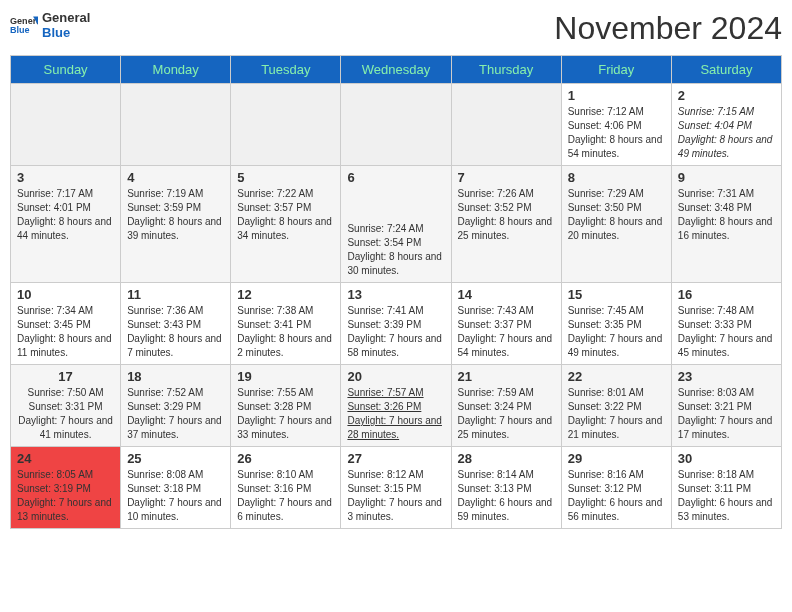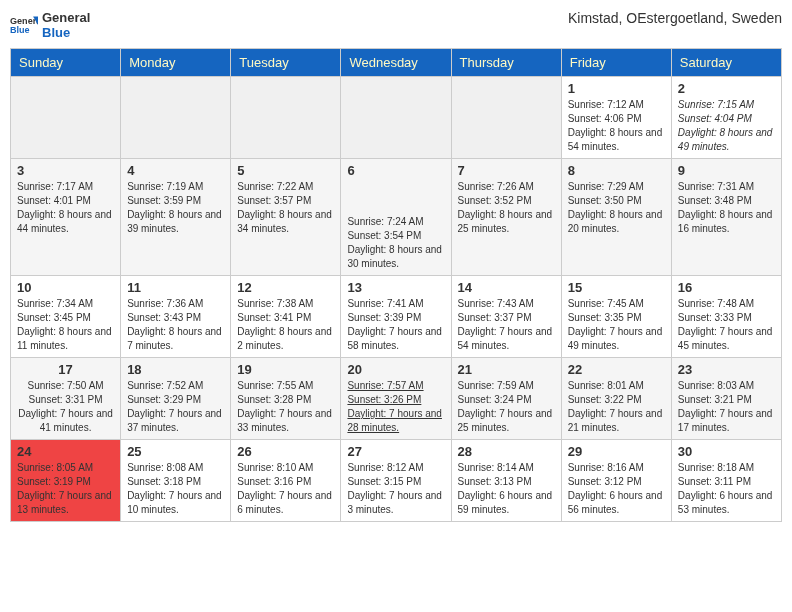--- a/index.html
+++ b/index.html
@@ -36,22 +36,22 @@
     .location {
       font-size: 14px;
       color: #333;
     }
     .calendar {
       width: 100%;
       border-collapse: collapse;
     }
     .calendar th {
       background: #1565c0;
-      color: #fef9c3;
-      text-align: left;
+      color: #86efac;
+      text-align: center;
       padding: 6px 8px;
       font-size: 13px;
       font-weight: normal;
       border: 1px solid #ccc;
     }
     .calendar td {
       border: 1px solid #ccc;
       padding: 4px 6px;
       vertical-align: top;
       width: calc(100% / 7);
@@ -88,21 +88,21 @@
       <text x="0" y="18" font-size="13" font-weight="bold" fill="#333">General</text>
       <text x="0" y="32" font-size="13" font-weight="bold" fill="#1565c0">Blue</text>
       <polygon points="33,8 40,8 40,20" fill="#1565c0"></polygon>
     </svg>
     <div>
       <div style="font-size:13px;font-weight:bold;color:#333;">General</div>
       <div style="font-size:13px;font-weight:bold;color:#1565c0;">Blue</div>
     </div>
   </div>
   <div class="title-block">
-    <div class="location">Kimstad, OEstergoetland, Sweden</div>
+    <div class="month-title">November 2024</div>
   </div>
 </div>
 
 <table class="calendar">
   <thead>
     <tr>
     <th>Sunday</th>
         <th>Monday</th>
         <th>Tuesday</th>
         <th>Wednesday</th>

